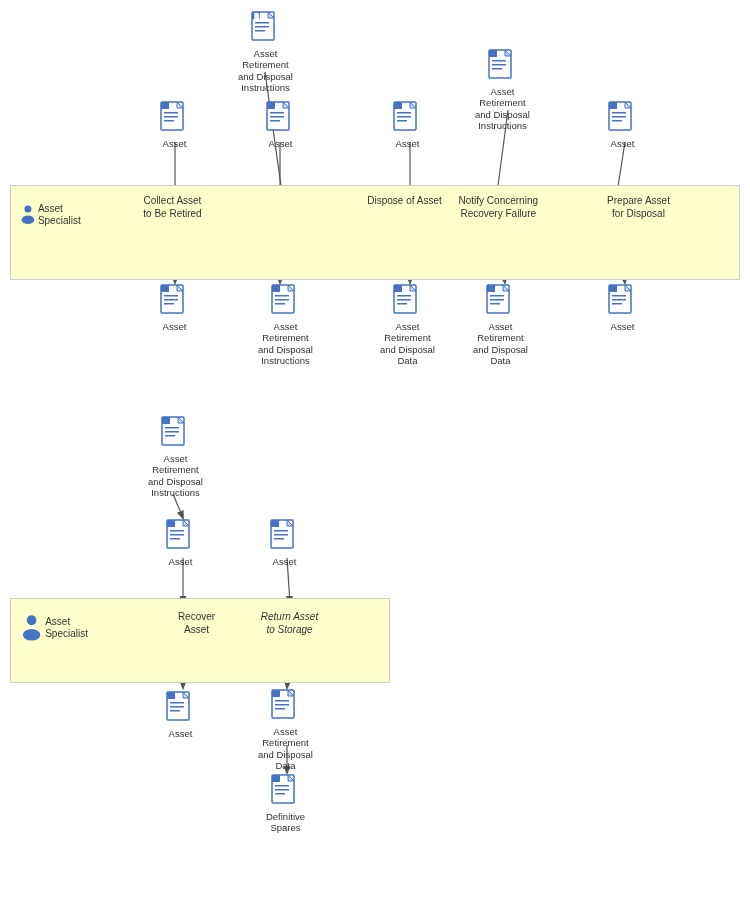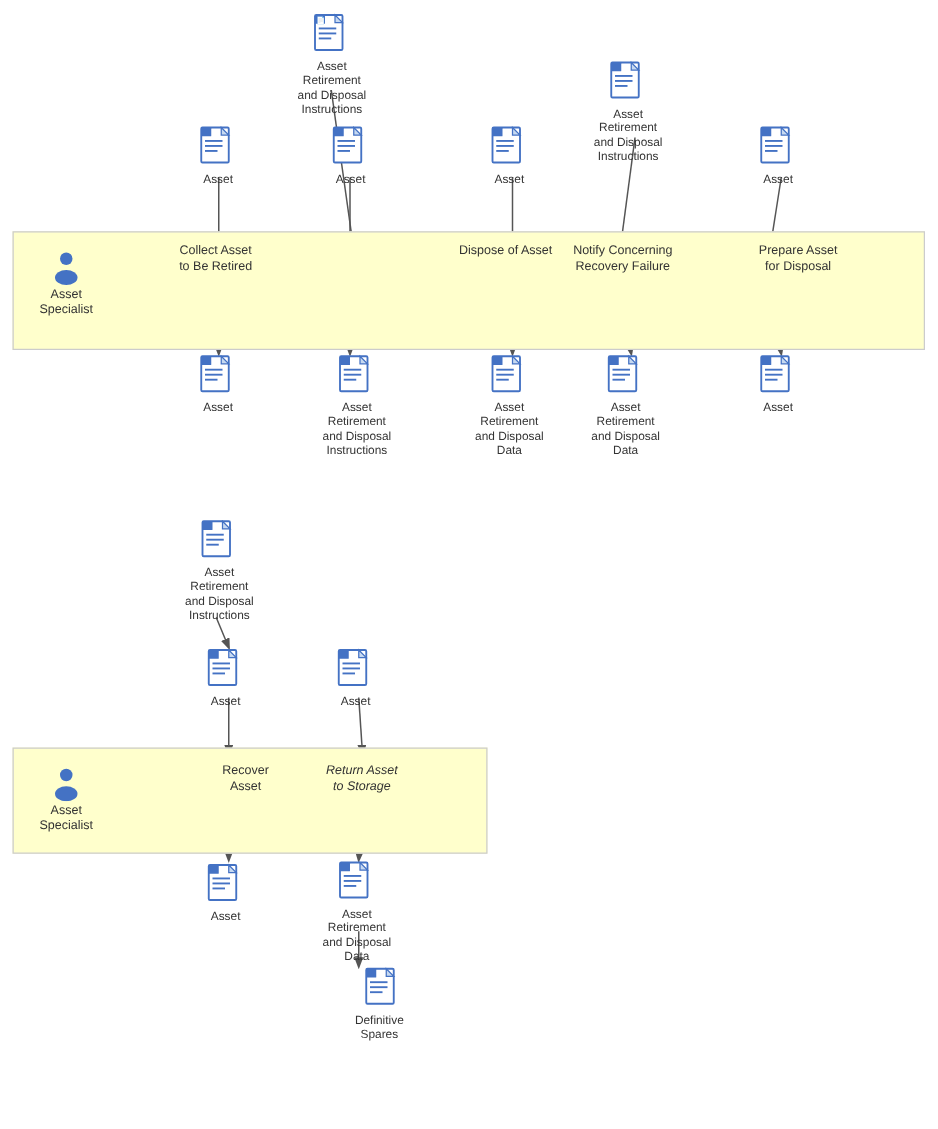--- a/index.html
+++ b/index.html
@@ -54,23 +54,21 @@
       font-size: 10px;
       width: 85px;
     }
     .task-label {
       margin-top: 2px;
       line-height: 1.2;
     }
     .actor-node {
       position: absolute;
       display: flex;
-      flex-direction: column;
       align-items: center;
-      text-align: center;
       font-size: 10px;
       width: 70px;
     }
     .actor-icon {
       width: 28px;
       height: 28px;
     }
     .actor-label {
       margin-top: 2px;
       line-height: 1.2;
@@ -393,21 +391,21 @@
         <polygon points="18,2 24,8 18,8" fill="#c6d9f1" stroke="#4472c4" stroke-width="1"></polygon>
         <rect x="5" y="12" width="14" height="1.5" fill="#4472c4"></rect>
         <rect x="5" y="16" width="14" height="1.5" fill="#4472c4"></rect>
         <rect x="5" y="20" width="10" height="1.5" fill="#4472c4"></rect>
         <rect x="2" y="2" width="8" height="7" rx="0.5" fill="#4472c4"></rect>
       </svg>
     </div>
     <span class="doc-label" style="font-size:9.5px;">Asset<br>Retirement<br>and Disposal<br>Data</span>
   </div>
 
-  <div class="doc-node" style="left:248px;top:773px;width:75px;align-items:flex-end;">
+  <div class="doc-node" style="left:248px;top:773px;width:75px;">
     <div class="doc-icon">
       <svg viewBox="0 0 32 36">
         <rect x="2" y="2" width="22" height="28" rx="1" fill="#fff" stroke="#4472c4" stroke-width="1.5"></rect>
         <polygon points="18,2 24,8 18,8" fill="#c6d9f1" stroke="#4472c4" stroke-width="1"></polygon>
         <rect x="5" y="12" width="14" height="1.5" fill="#4472c4"></rect>
         <rect x="5" y="16" width="14" height="1.5" fill="#4472c4"></rect>
         <rect x="5" y="20" width="10" height="1.5" fill="#4472c4"></rect>
         <rect x="2" y="2" width="8" height="7" rx="0.5" fill="#4472c4"></rect>
       </svg>
     </div>

